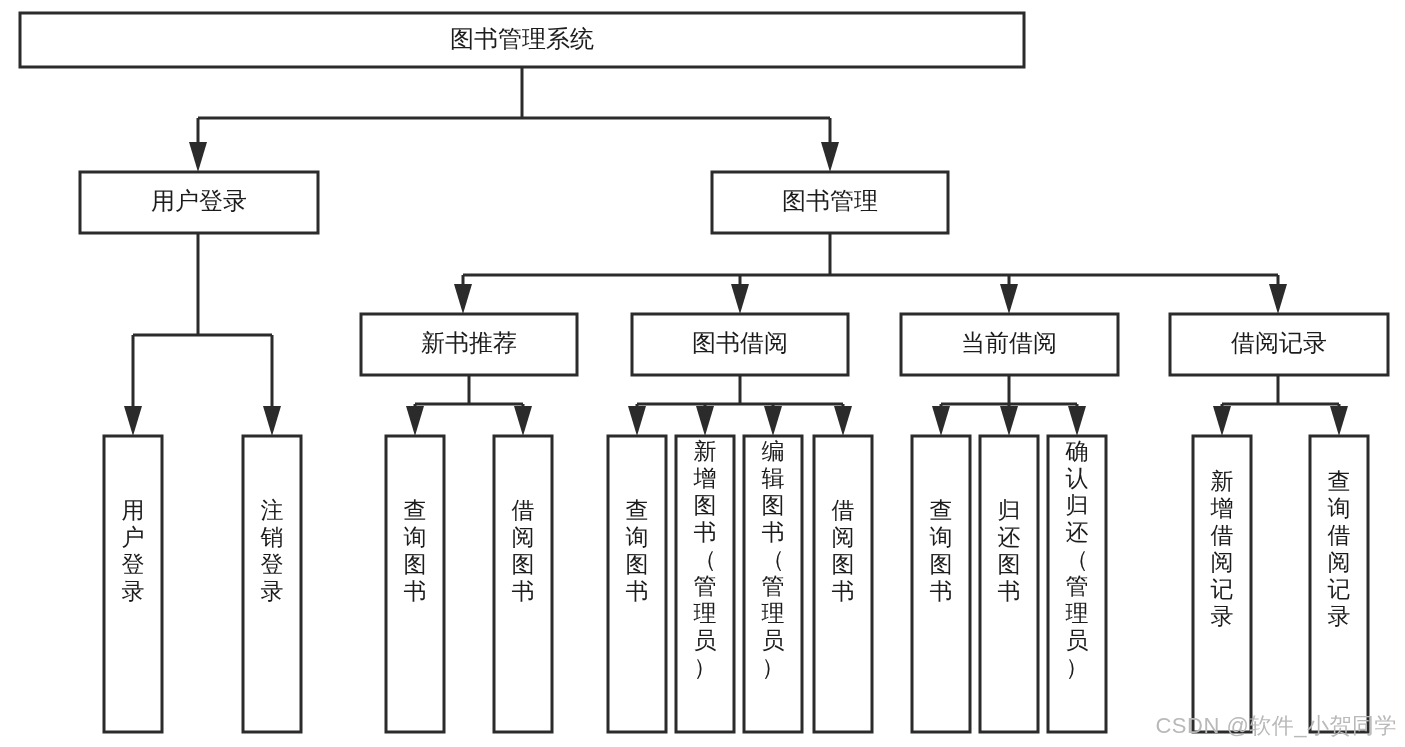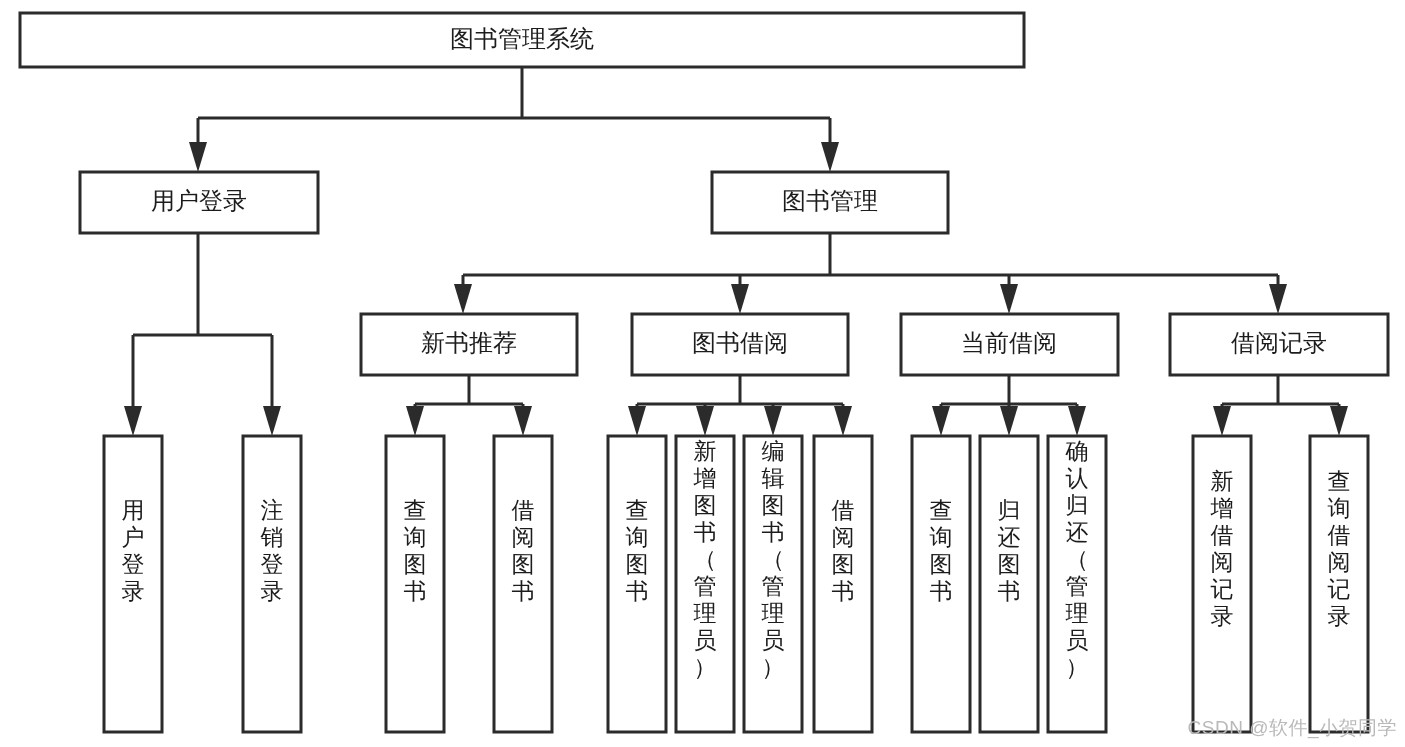--- a/index.html
+++ b/index.html
@@ -51,21 +51,21 @@
     font-family: "Liberation Sans", "DejaVu Sans", sans-serif;
     font-size: 23px;
     fill: #1c1c1c;
     text-anchor: middle;
   }
   .watermark {
     position: absolute;
     right: 8px;
     bottom: 6px;
     font-family: "Liberation Sans", "DejaVu Sans", sans-serif;
-    font-size: 19px;
+    font-size: 22px;
     color: #b9b9b9;
     letter-spacing: 0.5px;
     white-space: nowrap;
     pointer-events: none;
   }
 </style>
 </head>
 <body>
 
 <div id="diagram-root">

